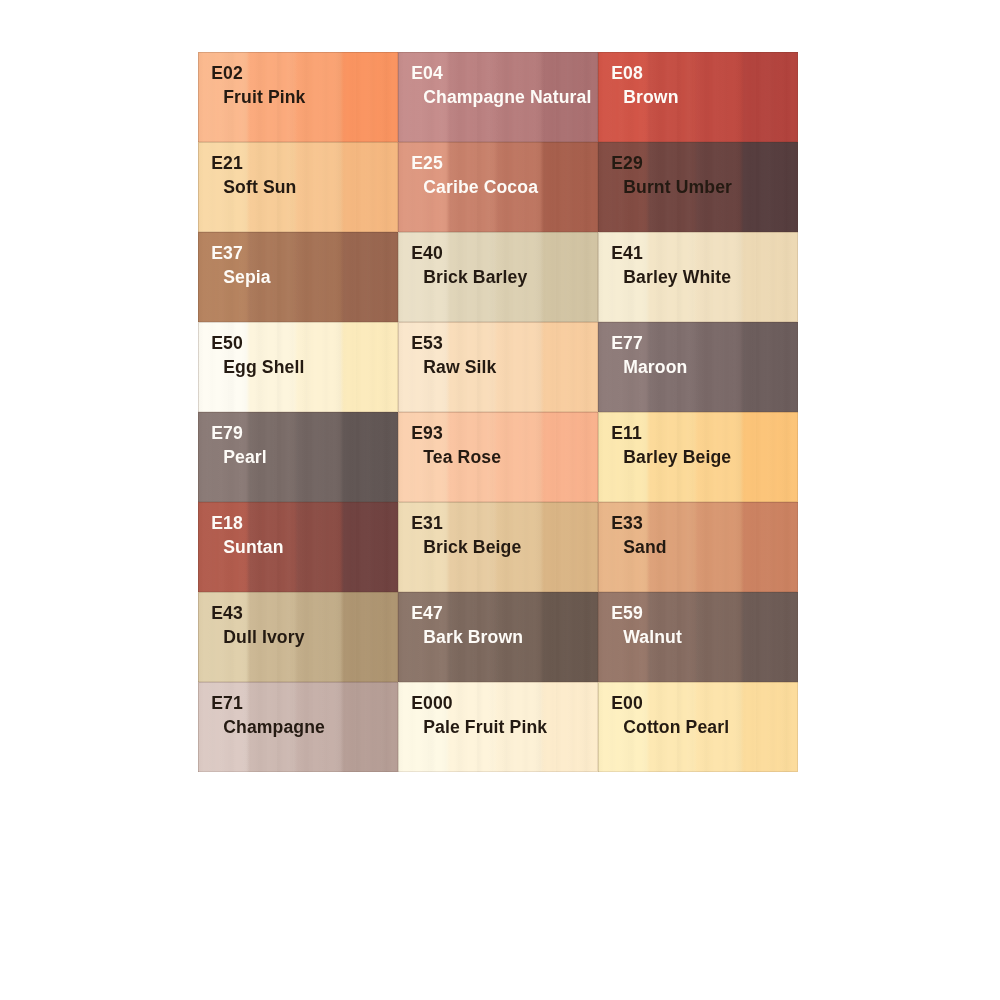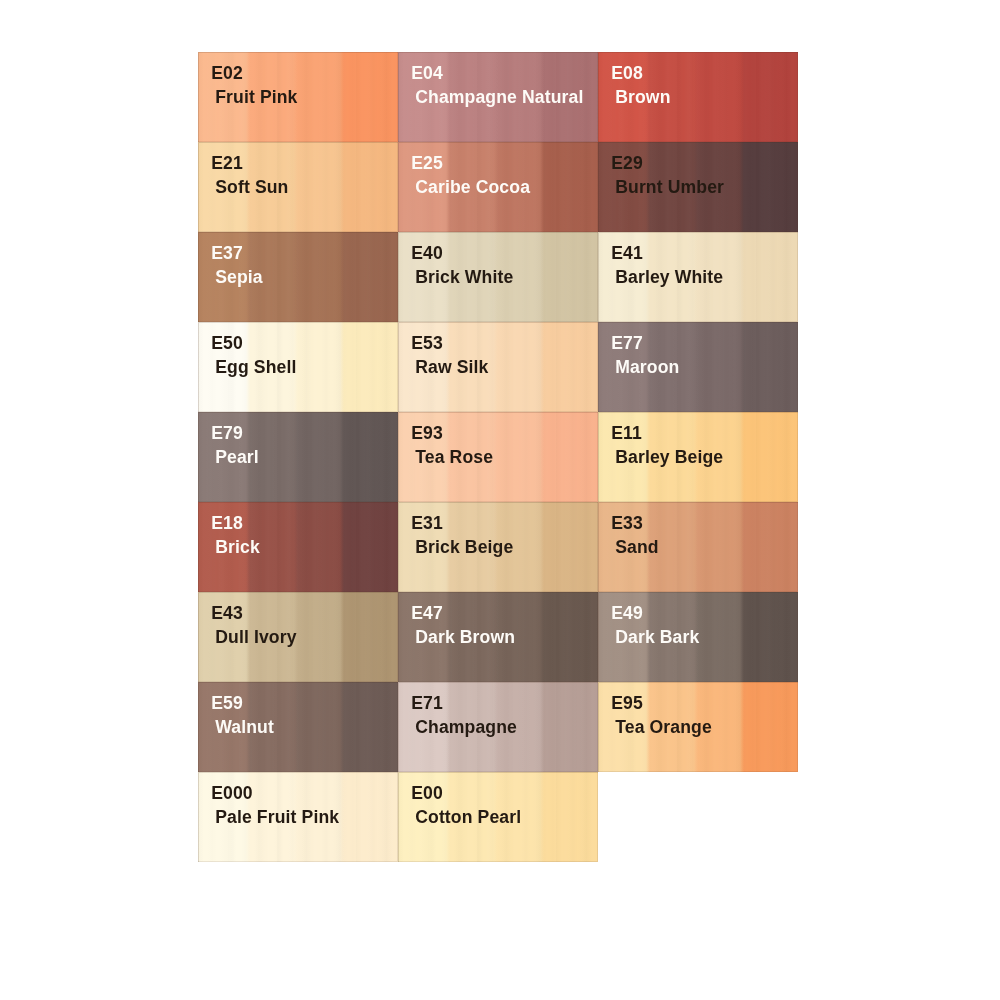--- a/index.html
+++ b/index.html
@@ -19,21 +19,21 @@
  background:repeating-linear-gradient(90deg,
    rgba(0,0,0,.014) 0px, rgba(0,0,0,.001) 6px, rgba(255,255,255,.015) 13px,
    rgba(255,255,255,.002) 21px, rgba(0,0,0,.012) 30px, rgba(0,0,0,.001) 38px,
    rgba(255,255,255,.013) 47px, rgba(255,255,255,.002) 55px, rgba(0,0,0,.010) 63px,
    rgba(0,0,0,.001) 71px, rgba(255,255,255,.009) 79px);}
 .edge{position:absolute;inset:0;
  box-shadow:inset 1px 1px 0 rgba(70,40,25,.17), inset -1px -1px 0 rgba(70,40,25,.10);}
 .txt{position:absolute;left:13.2px;top:0;font-size:17.6px;font-weight:bold;
   letter-spacing:0.12px;white-space:nowrap;}
 .txt .l1{position:absolute;top:11.8px;left:0;line-height:18px;}
-.txt .l2{position:absolute;top:36.2px;left:4px;line-height:18px;}
+.txt .l2{position:absolute;top:36.2px;left:12px;line-height:18px;}
 .dark{color:#241a12;}
 .light{color:#fdfbf7;}
 </style>
 </head>
 <body>
 
 <div id="chart">
   <div class="cell">
    <div class="bands" style="background: linear-gradient(90deg, rgb(251, 185, 142) 0%, rgb(251, 185, 142) 24%, rgb(251, 170, 124) 26%, rgb(251, 170, 124) 48%, rgb(250, 163, 115) 50%, rgb(250, 163, 115) 71%, rgb(250, 148, 96) 73%, rgb(250, 148, 96) 100%);"></div>
    <div class="tex"></div>
@@ -104,21 +104,21 @@
     <div class="l2">Sepia</div>
    </div>
   </div>
   <div class="cell">
    <div class="bands" style="background: linear-gradient(90deg, rgb(234, 224, 199) 0%, rgb(234, 224, 199) 24%, rgb(224, 213, 185) 26%, rgb(224, 213, 185) 48%, rgb(220, 208, 178) 50%, rgb(220, 208, 178) 71%, rgb(210, 196, 163) 73%, rgb(210, 196, 163) 100%);"></div>
    <div class="tex"></div>
    <div class="tex2"></div>
    <div class="edge"></div>
    <div class="txt dark">
     <div class="l1">E40</div>
-    <div class="l2">Brick White</div>
+    <div class="l2">Brick Barley</div>
    </div>
   </div>
   <div class="cell">
    <div class="bands" style="background: linear-gradient(90deg, rgb(246, 237, 211) 0%, rgb(246, 237, 211) 24%, rgb(243, 229, 198) 26%, rgb(243, 229, 198) 48%, rgb(241, 225, 193) 50%, rgb(241, 225, 193) 71%, rgb(237, 217, 180) 73%, rgb(237, 217, 180) 100%);"></div>
    <div class="tex"></div>
    <div class="tex2"></div>
    <div class="edge"></div>
    <div class="txt dark">
     <div class="l1">E41</div>
     <div class="l2">Barley White</div>
@@ -184,21 +184,21 @@
     <div class="l2">Barley Beige</div>
    </div>
   </div>
   <div class="cell">
    <div class="bands" style="background: linear-gradient(90deg, rgb(178, 92, 77) 0%, rgb(178, 92, 77) 24%, rgb(152, 82, 72) 26%, rgb(152, 82, 72) 48%, rgb(139, 77, 69) 50%, rgb(139, 77, 69) 71%, rgb(112, 66, 64) 73%, rgb(112, 66, 64) 100%);"></div>
    <div class="tex"></div>
    <div class="tex2"></div>
    <div class="edge"></div>
    <div class="txt light">
     <div class="l1">E18</div>
-    <div class="l2">Brick</div>
+    <div class="l2">Suntan</div>
    </div>
   </div>
   <div class="cell">
    <div class="bands" style="background: linear-gradient(90deg, rgb(239, 220, 181) 0%, rgb(239, 220, 181) 24%, rgb(231, 204, 162) 26%, rgb(231, 204, 162) 48%, rgb(227, 197, 152) 50%, rgb(227, 197, 152) 71%, rgb(218, 181, 133) 73%, rgb(218, 181, 133) 100%);"></div>
    <div class="tex"></div>
    <div class="tex2"></div>
    <div class="edge"></div>
    <div class="txt dark">
     <div class="l1">E31</div>
     <div class="l2">Brick Beige</div>
@@ -224,61 +224,41 @@
     <div class="l2">Dull Ivory</div>
    </div>
   </div>
   <div class="cell">
    <div class="bands" style="background: linear-gradient(90deg, rgb(139, 117, 105) 0%, rgb(139, 117, 105) 24%, rgb(125, 105, 94) 26%, rgb(125, 105, 94) 48%, rgb(119, 100, 89) 50%, rgb(119, 100, 89) 71%, rgb(105, 88, 78) 73%, rgb(105, 88, 78) 100%);"></div>
    <div class="tex"></div>
    <div class="tex2"></div>
    <div class="edge"></div>
    <div class="txt light">
     <div class="l1">E47</div>
-    <div class="l2">Dark Brown</div>
-   </div>
-  </div>
-  <div class="cell">
-   <div class="bands" style="background: linear-gradient(90deg, rgb(162, 144, 132) 0%, rgb(162, 144, 132) 24%, rgb(135, 119, 110) 26%, rgb(135, 119, 110) 48%, rgb(122, 108, 99) 50%, rgb(122, 108, 99) 71%, rgb(95, 82, 76) 73%, rgb(95, 82, 76) 100%);"></div>
-   <div class="tex"></div>
-   <div class="tex2"></div>
-   <div class="edge"></div>
-   <div class="txt light">
-    <div class="l1">E49</div>
-    <div class="l2">Dark Bark</div>
+    <div class="l2">Bark Brown</div>
    </div>
   </div>
   <div class="cell">
    <div class="bands" style="background: linear-gradient(90deg, rgb(151, 119, 105) 0%, rgb(151, 119, 105) 24%, rgb(134, 108, 97) 26%, rgb(134, 108, 97) 48%, rgb(126, 103, 93) 50%, rgb(126, 103, 93) 71%, rgb(109, 91, 85) 73%, rgb(109, 91, 85) 100%);"></div>
    <div class="tex"></div>
    <div class="tex2"></div>
    <div class="edge"></div>
    <div class="txt light">
     <div class="l1">E59</div>
     <div class="l2">Walnut</div>
    </div>
   </div>
   <div class="cell">
    <div class="bands" style="background: linear-gradient(90deg, rgb(220, 202, 196) 0%, rgb(220, 202, 196) 24%, rgb(205, 185, 178) 26%, rgb(205, 185, 178) 48%, rgb(198, 176, 169) 50%, rgb(198, 176, 169) 71%, rgb(182, 158, 150) 73%, rgb(182, 158, 150) 100%);"></div>
    <div class="tex"></div>
    <div class="tex2"></div>
    <div class="edge"></div>
    <div class="txt dark">
     <div class="l1">E71</div>
     <div class="l2">Champagne</div>
-   </div>
-  </div>
-  <div class="cell">
-   <div class="bands" style="background: linear-gradient(90deg, rgb(252, 224, 169) 0%, rgb(252, 224, 169) 24%, rgb(250, 196, 138) 26%, rgb(250, 196, 138) 48%, rgb(250, 183, 123) 50%, rgb(250, 183, 123) 71%, rgb(248, 154, 91) 73%, rgb(248, 154, 91) 100%);"></div>
-   <div class="tex"></div>
-   <div class="tex2"></div>
-   <div class="edge"></div>
-   <div class="txt dark">
-    <div class="l1">E95</div>
-    <div class="l2">Tea Orange</div>
    </div>
   </div>
   <div class="cell">
    <div class="bands" style="background: linear-gradient(90deg, rgb(254, 249, 229) 0%, rgb(254, 249, 229) 24%, rgb(254, 244, 219) 26%, rgb(254, 244, 219) 48%, rgb(253, 241, 214) 50%, rgb(253, 241, 214) 71%, rgb(253, 236, 204) 73%, rgb(253, 236, 204) 100%);"></div>
    <div class="tex"></div>
    <div class="tex2"></div>
    <div class="edge"></div>
    <div class="txt dark">
     <div class="l1">E000</div>
     <div class="l2">Pale Fruit Pink</div>

